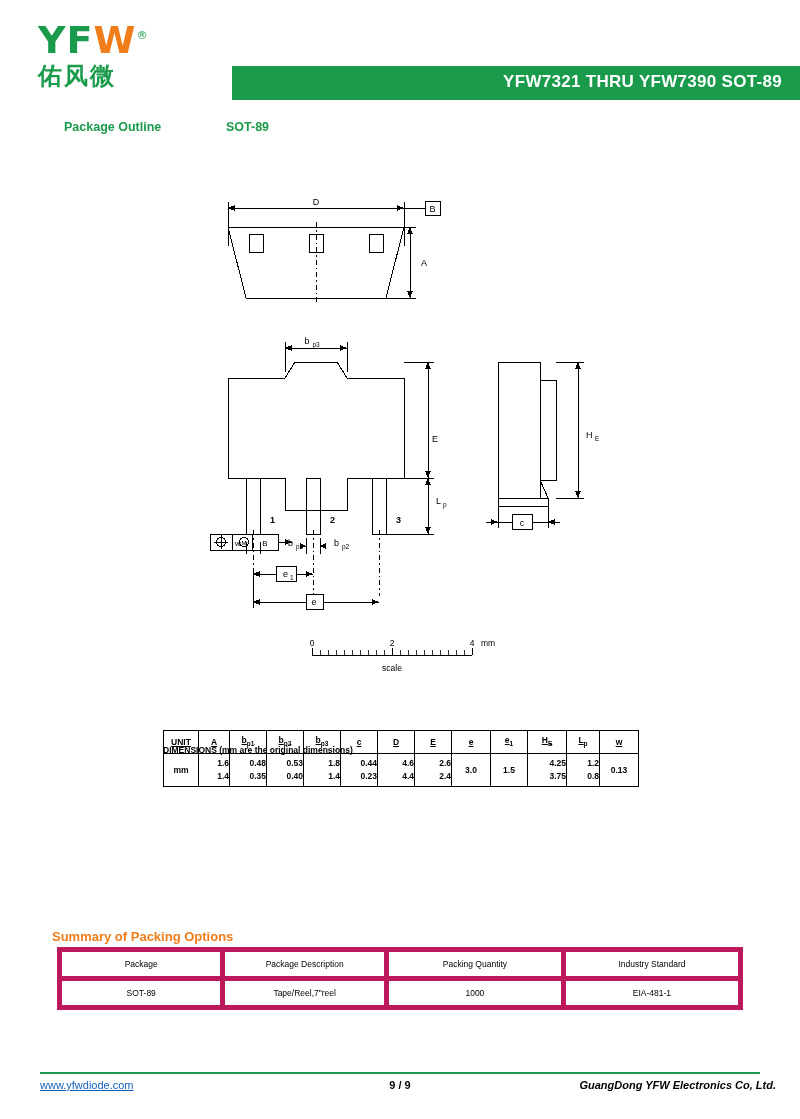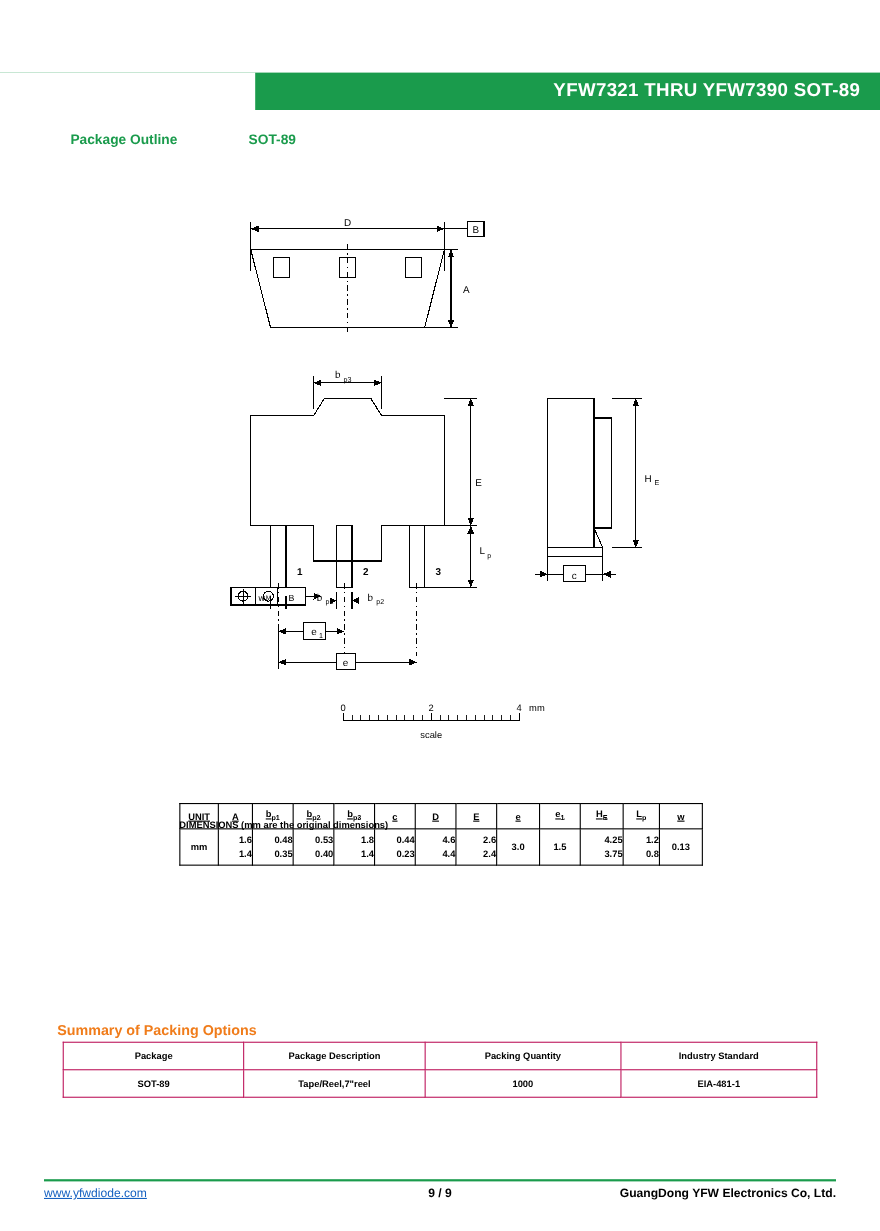--- a/index.html
+++ b/index.html
@@ -158,23 +158,23 @@
   .packing-table {
     position: absolute;
     left: 57px;
     top: 947px;
     width: 686px;
     border-collapse: collapse;
     font-size: 8.5px;
     text-align: center;
   }
   .packing-table td {
-    border: 1px solid #be185d;
+    border: 5px solid #be185d;
     height: 22px;
-    font-weight: bold;
+    font-weight: normal;
     color: #000;
   }
 
   
   .footer-line {
     position: absolute;
     left: 40px;
     top: 1072px;
     width: 720px;
     height: 2px;
@@ -193,33 +193,40 @@
     left: 0;
     top: 1079px;
     width: 800px;
     text-align: center;
     font-size: 11px;
     font-weight: bold;
     color: #000;
   }
   .footer-right {
     position: absolute;
-    right: 40px;
+    right: 24px;
     top: 1079px;
     font-size: 11px;
     font-weight: bold;
     color: #000;
+    font-style: italic;
   }
 </style>
 </head>
 <body>
 
 <div class="header">
   <div class="header-bar"></div>
   <div class="header-white-notch"></div>
+  <div class="logo-block">
+    <div class="logo-main">
+      <span>YF</span><span class="w-orange">W</span><span class="logo-reg">®</span>
+    </div>
+    <div class="logo-cn">佑风微</div>
+  </div>
   <div class="header-bar-title">YFW7321 THRU YFW7390 SOT-89</div>
 </div>
 
 <div class="pkg-outline-label">Package Outline</div>
 <div class="pkg-outline-value">SOT-89</div>
 
 <div class="drawing">
 <svg width="800" height="560" viewBox="0 0 800 560" xmlns="http://www.w3.org/2000/svg">
   <g fill="none" stroke="#000" stroke-width="1" shape-rendering="crispEdges">
 

